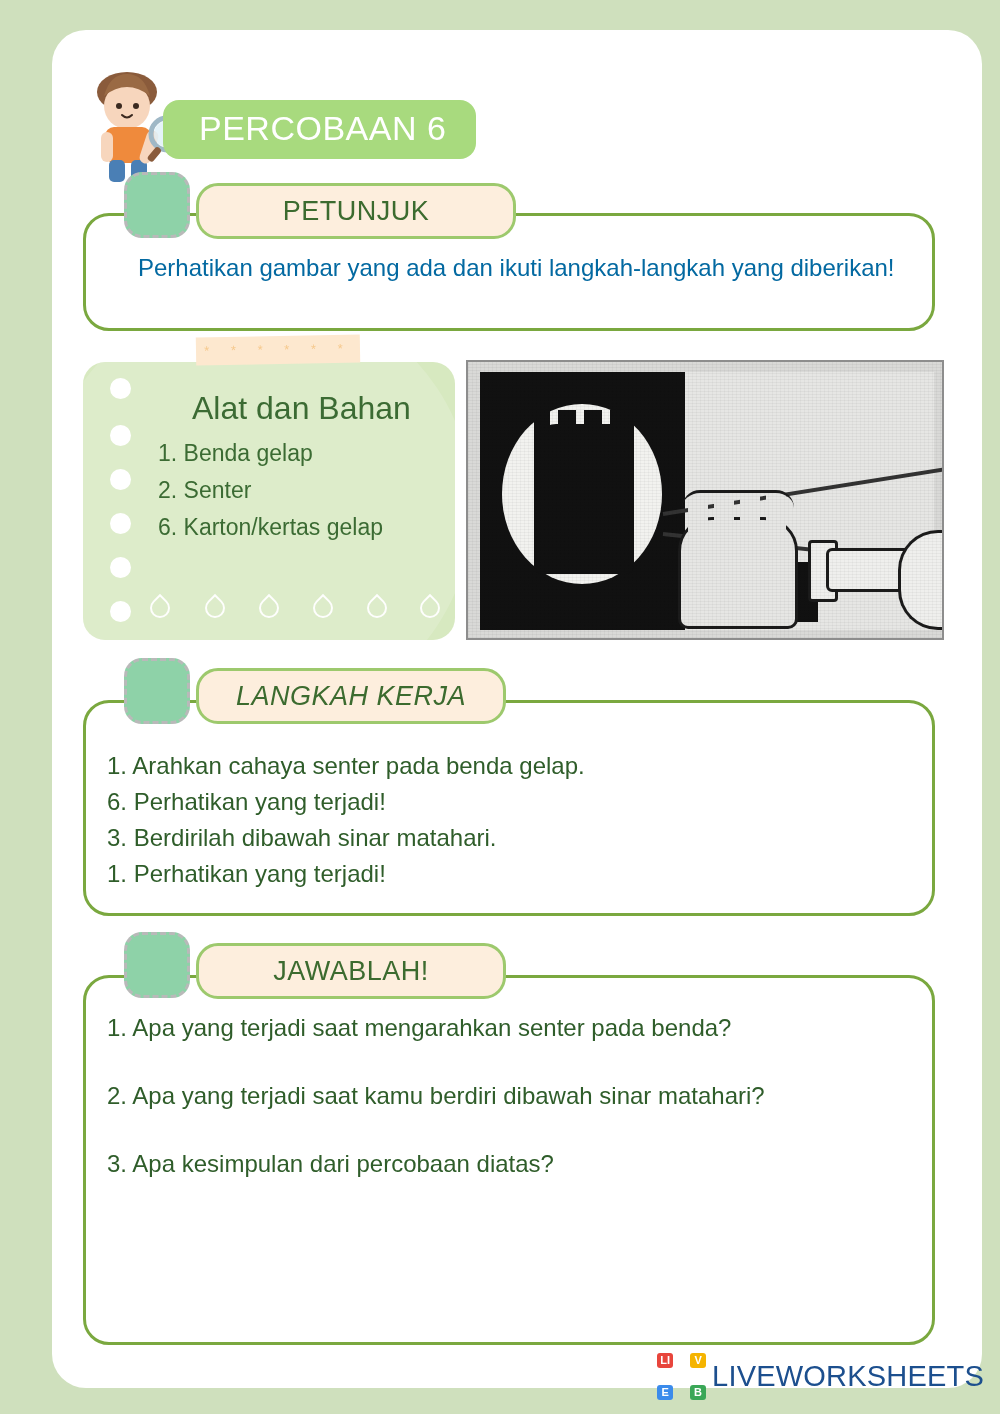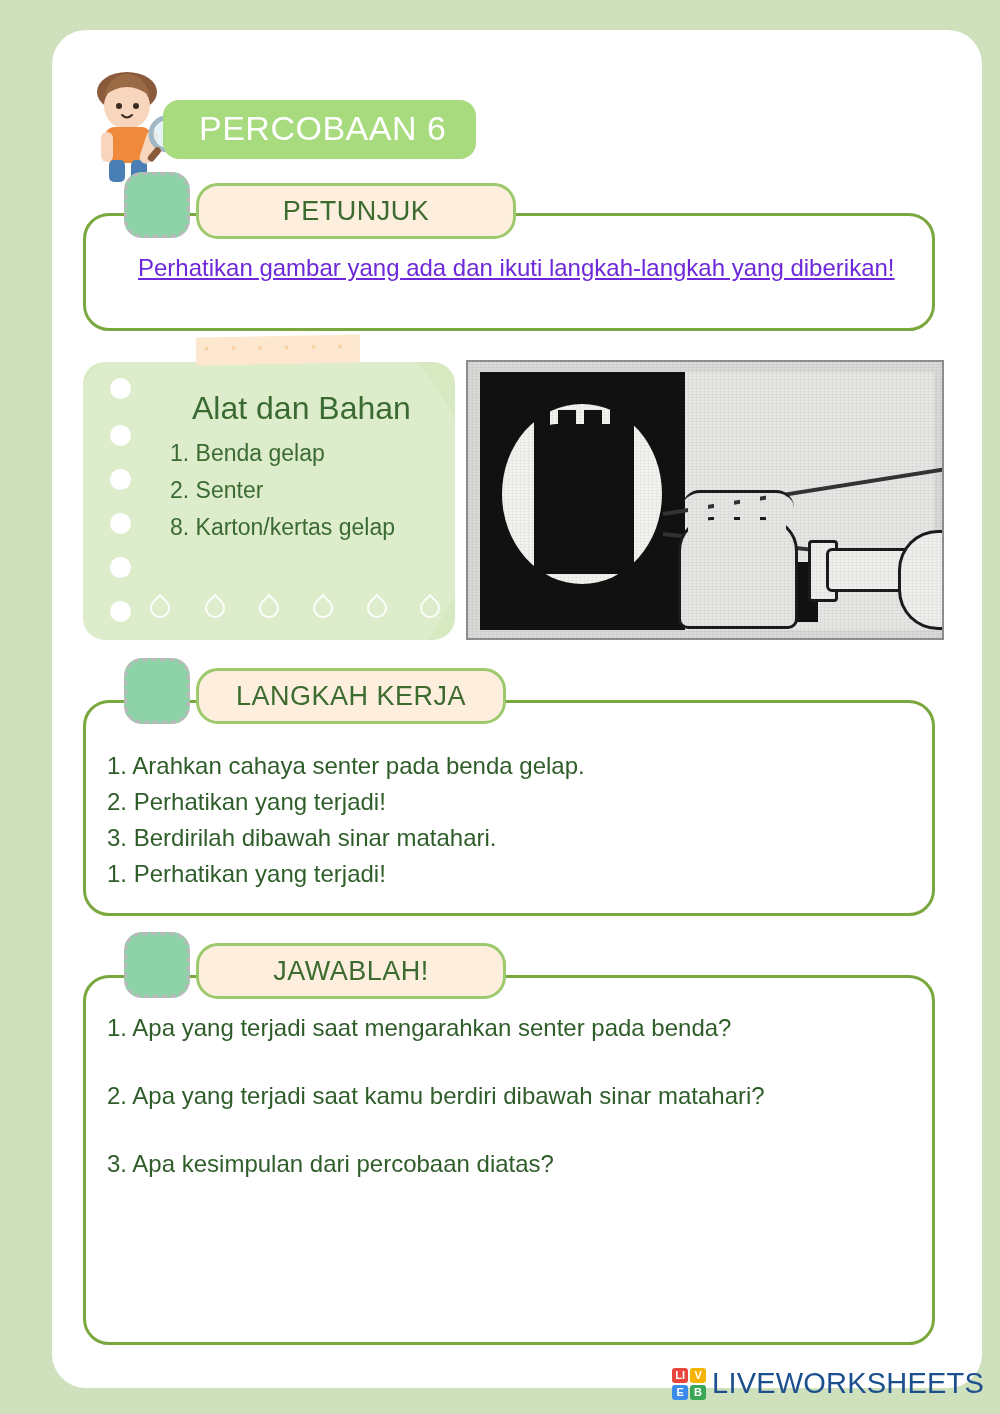--- a/index.html
+++ b/index.html
@@ -88,24 +88,23 @@
 
   
   #petunjuk-box { left: 83px; top: 213px; width: 852px; height: 118px; }
   #petunjuk-tab { left: 196px; top: 183px; width: 320px; }
   #petunjuk-sq  { left: 124px; top: 172px; }
   #petunjuk-text {
     position: absolute;
     left: 138px;
     top: 247px;
     width: 790px;
-    color: #6d28d9;
+    color: #0369a1;
     font-size: 24px;
     line-height: 41px;
-    text-decoration: underline;
   }
 
   
   #alat-box {
     position: absolute;
     left: 83px;
     top: 362px;
     width: 372px;
     height: 278px;
     background: #d7e9c0;
@@ -147,21 +146,21 @@
   }
   #alat-title {
     position: absolute;
     left: 192px;
     top: 390px;
     color: #3b6b33;
     font-size: 32px;
   }
   .alat-item {
     position: absolute;
-    left: 170px;
+    left: 158px;
     color: #3b6b33;
     font-size: 23px;
   }
   .apple {
     position: absolute;
     width: 20px;
     height: 20px;
     border: 2px solid #ffffff;
     border-radius: 0 60% 60% 60%;
     transform: rotate(45deg);
@@ -281,21 +280,21 @@
     position: absolute;
     inset: 0;
     background-image:
       repeating-linear-gradient(0deg, rgba(0,0,0,0.04) 0 1px, transparent 1px 3px),
       repeating-linear-gradient(90deg, rgba(0,0,0,0.03) 0 1px, transparent 1px 4px);
     pointer-events: none;
   }
 
   
   #langkah-box { left: 83px; top: 700px; width: 852px; height: 216px; }
-  #langkah-tab { left: 196px; top: 668px; width: 310px; }
+  #langkah-tab { left: 196px; top: 668px; width: 310px; font-style: italic; }
   #langkah-sq  { left: 124px; top: 658px; }
   #langkah-list {
     position: absolute;
     left: 107px;
     top: 748px;
     width: 800px;
     color: #2f5d2a;
     font-size: 24px;
     line-height: 36px;
   }
@@ -322,21 +321,21 @@
     right: 16px;
     bottom: 14px;
     display: flex;
     align-items: center;
     gap: 6px;
   }
   #footer .marks {
     display: grid;
     grid-template-columns: 16px 16px;
     grid-template-rows: 15px 15px;
-    gap: 2px;
+    gap: 17px;
     margin-left: 32px;
   }
   #footer .marks span {
     color: #fff;
     font-size: 11px;
     font-weight: bold;
     text-align: center;
     line-height: 15px;
     border-radius: 3px;
   }
@@ -388,21 +387,21 @@
   </div>
   <div class="dot" style="top:378px"></div>
   <div class="dot" style="top:425px"></div>
   <div class="dot" style="top:469px"></div>
   <div class="dot" style="top:513px"></div>
   <div class="dot" style="top:557px"></div>
   <div class="dot" style="top:601px"></div>
   <div id="alat-title">Alat dan Bahan</div>
   <div class="alat-item" style="top:440px">1. Benda gelap</div>
   <div class="alat-item" style="top:477px">2. Senter</div>
-  <div class="alat-item" style="top:514px">8. Karton/kertas gelap</div>
+  <div class="alat-item" style="top:514px">6. Karton/kertas gelap</div>
   <div class="apple" style="left:150px; top:598px"></div>
   <div class="apple" style="left:205px; top:598px"></div>
   <div class="apple" style="left:259px; top:598px"></div>
   <div class="apple" style="left:313px; top:598px"></div>
   <div class="apple" style="left:367px; top:598px"></div>
   <div class="apple" style="left:420px; top:598px"></div>
 
   <div id="photo">
     <div class="frame"></div>
     <div class="blackpanel"></div>
@@ -418,21 +417,21 @@
     <div class="torch"></div>
     <div class="arm2"></div>
     <div class="noise"></div>
   </div>
 
   <div class="box" id="langkah-box"></div>
   <div class="sq" id="langkah-sq"></div>
   <div class="tab" id="langkah-tab">LANGKAH KERJA</div>
   <div id="langkah-list">
     <div>1. Arahkan cahaya senter pada benda gelap.</div>
-    <div>2. Perhatikan yang terjadi!</div>
+    <div>6. Perhatikan yang terjadi!</div>
     <div>3. Berdirilah dibawah sinar matahari.</div>
     <div>1. Perhatikan yang terjadi!</div>
   </div>
 
   <div class="box" id="jawab-box"></div>
   <div class="sq" id="jawab-sq"></div>
   <div class="tab" id="jawab-tab">JAWABLAH!</div>
   <div id="jawab-list">
     <div>1. Apa yang terjadi saat mengarahkan senter pada benda?</div>
     <div>2. Apa yang terjadi saat kamu berdiri dibawah sinar matahari?</div>

